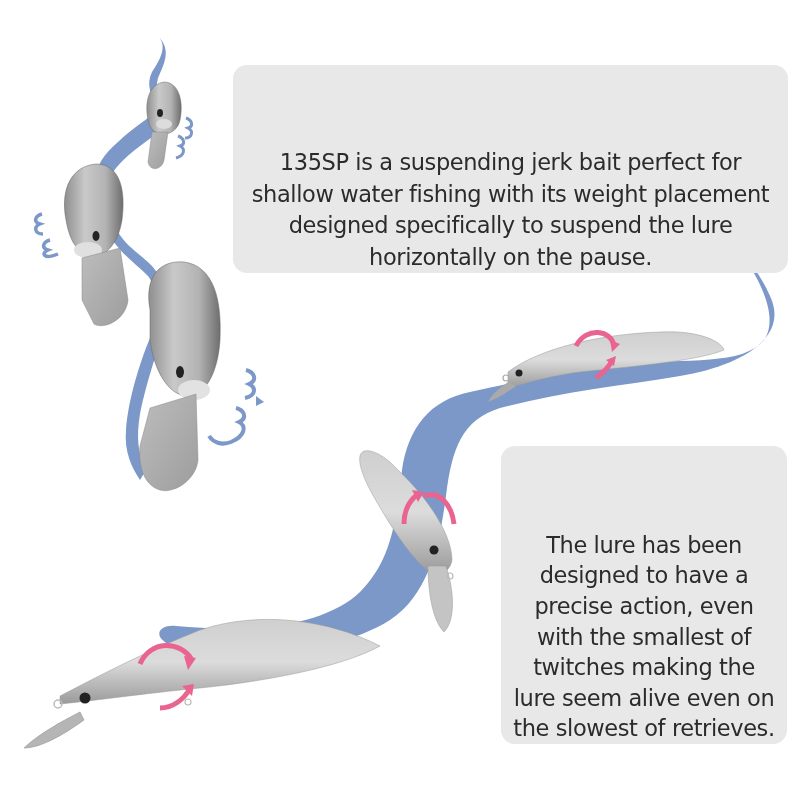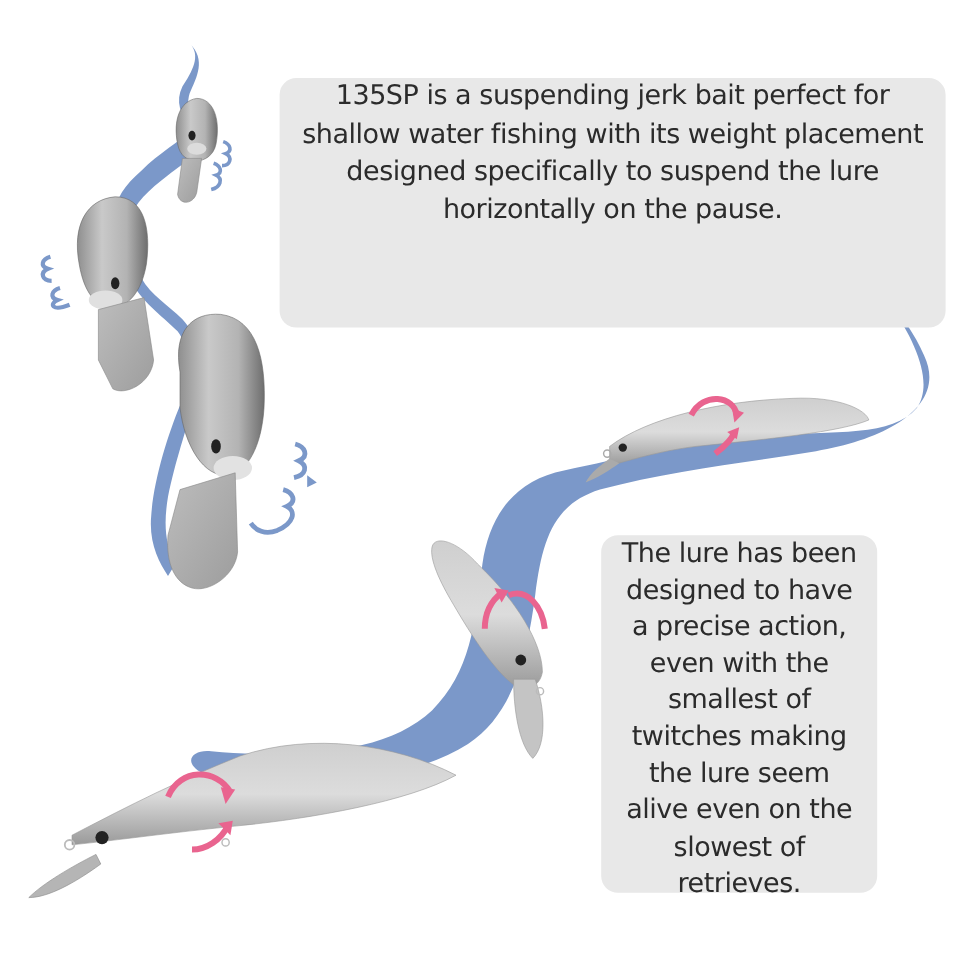--- a/index.html
+++ b/index.html
@@ -7,29 +7,29 @@
     .illustration { position: absolute; left: 0; top: 0; width: 800px; height: 800px; }
     .callout {
       position: absolute;
       background: #e8e8e8;
       border-radius: 14px;
       color: #2b2b2b;
       text-align: center;
       font-family: "DejaVu Sans", sans-serif;
       font-weight: normal;
       box-sizing: border-box;
-      display: flex; align-items: flex-start; justify-content: center;
+      display: flex; align-items: flex-end; justify-content: center;
     }
     .callout-top {
       left: 233px; top: 65px; width: 555px; height: 208px;
       font-size: 22.5px; line-height: 31.5px; padding: 0 14px;
       letter-spacing: -0.4px;
     }
     .callout-bottom {
-      left: 501px; top: 446px; width: 230px; height: 298px;
+      left: 501px; top: 446px; width: 286px; height: 298px;
       font-size: 22.5px; line-height: 30.6px; padding: 0 12px;
       letter-spacing: -0.4px;
     }
     .callout p { margin: 0; }
   </style>
 </head>
 <body>
 
 <svg class="illustration" viewBox="0 0 800 800" xmlns="http://www.w3.org/2000/svg">
   <defs>

